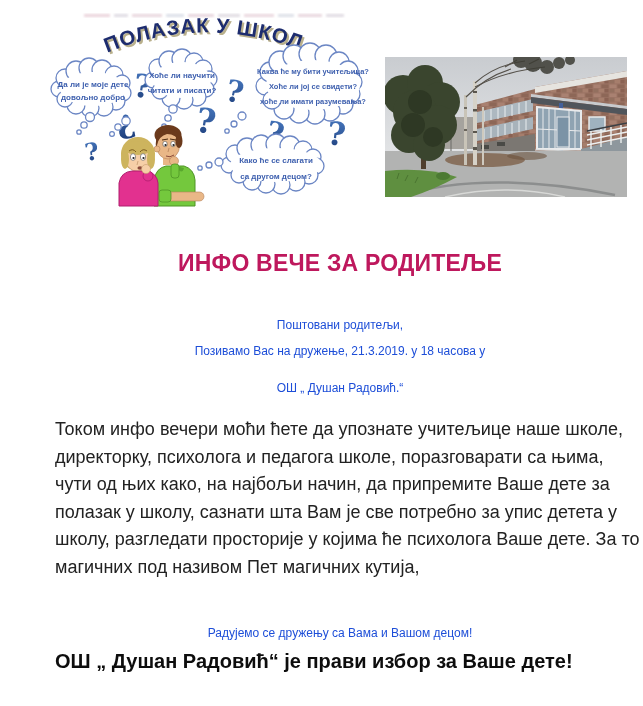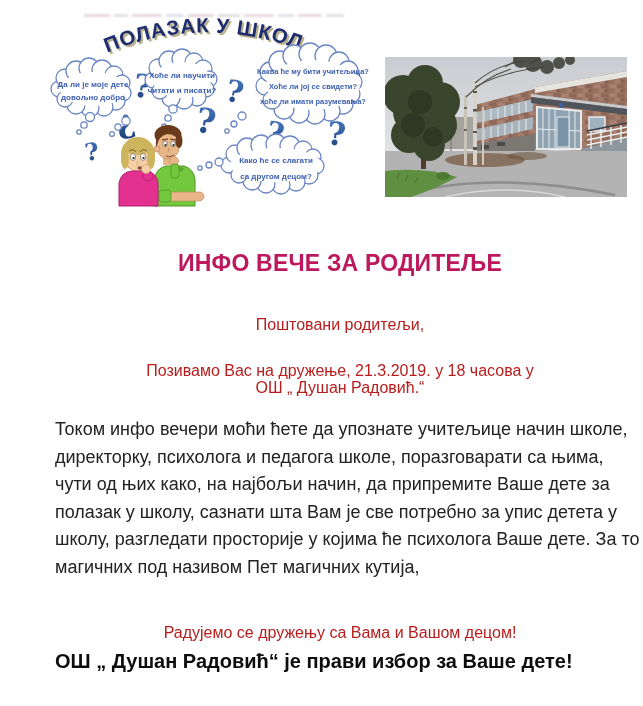--- a/index.html
+++ b/index.html
@@ -15,24 +15,24 @@
   .photo{position:absolute;left:385px;top:57px;width:242px;height:140px;}
   .photo svg{display:block;}
   .textblock{position:absolute;left:55px;top:0;width:570px;}
   .heading{
     position:absolute;top:250px;width:100%;
     text-align:center;font-size:23px;font-weight:bold;
     letter-spacing:0.2px;white-space:nowrap;color:#be185d;
   }
   .center-line{
     position:absolute;width:100%;text-align:center;
-    font-size:16px;line-height:22px;white-space:nowrap;color:#b91c1c;
+    font-size:12px;line-height:22px;white-space:nowrap;color:#1d4ed8;
   }
   .salutation{top:314px;}
-  .invite1{top:360px;}
+  .invite1{top:340px;}
   .invite2{top:377px;}
   .closing{top:622px;text-align:center;}
   .slogan{
     position:absolute;top:650px;width:100%;
     font-size:20px;font-weight:bold;white-space:nowrap;color:#0d0d0d;
   }
   .bodytext{position:absolute;top:416px;width:100%;}
   .body-line{
     height:27.5px;line-height:27.5px;font-size:18px;
     white-space:nowrap;color:#222;
@@ -377,21 +377,21 @@
   </div>
 
   <div class="textblock">
     <div class="heading">ИНФО ВЕЧЕ ЗА РОДИТЕЉЕ</div>
 
     <div class="center-line salutation">Поштовани родитељи,</div>
     <div class="center-line invite1">Позивамо Вас на дружење, 21.3.2019. у 18 часова у</div>
     <div class="center-line invite2">ОШ „ Душан Радовић.“</div>
 
     <div class="bodytext">
-      <div class="body-line">Током инфо вечери моћи ћете да упознате  учитељице начин школе,</div>
+      <div class="body-line">Током инфо вечери моћи ћете да упознате  учитељице наше школе,</div>
       <div class="body-line">директорку, психолога и педагога  школе, поразговарати са њима,</div>
       <div class="body-line">чути од њих како, на најбољи начин, да припремите Ваше дете за</div>
       <div class="body-line">полазак у школу, сазнати шта Вам је све потребно за упис детета у</div>
       <div class="body-line">школу, разгледати просторије у којима ће психолога Ваше дете. За то</div>
       <div class="body-line">магичних под називом Пет магичних кутија,</div>
     </div>
 
     <div class="center-line closing">Радујемо се дружењу са Вама и Вашом децом!</div>
     <div class="slogan">ОШ „ Душан Радовић“ је прави избор за Ваше дете!</div>
   </div>

